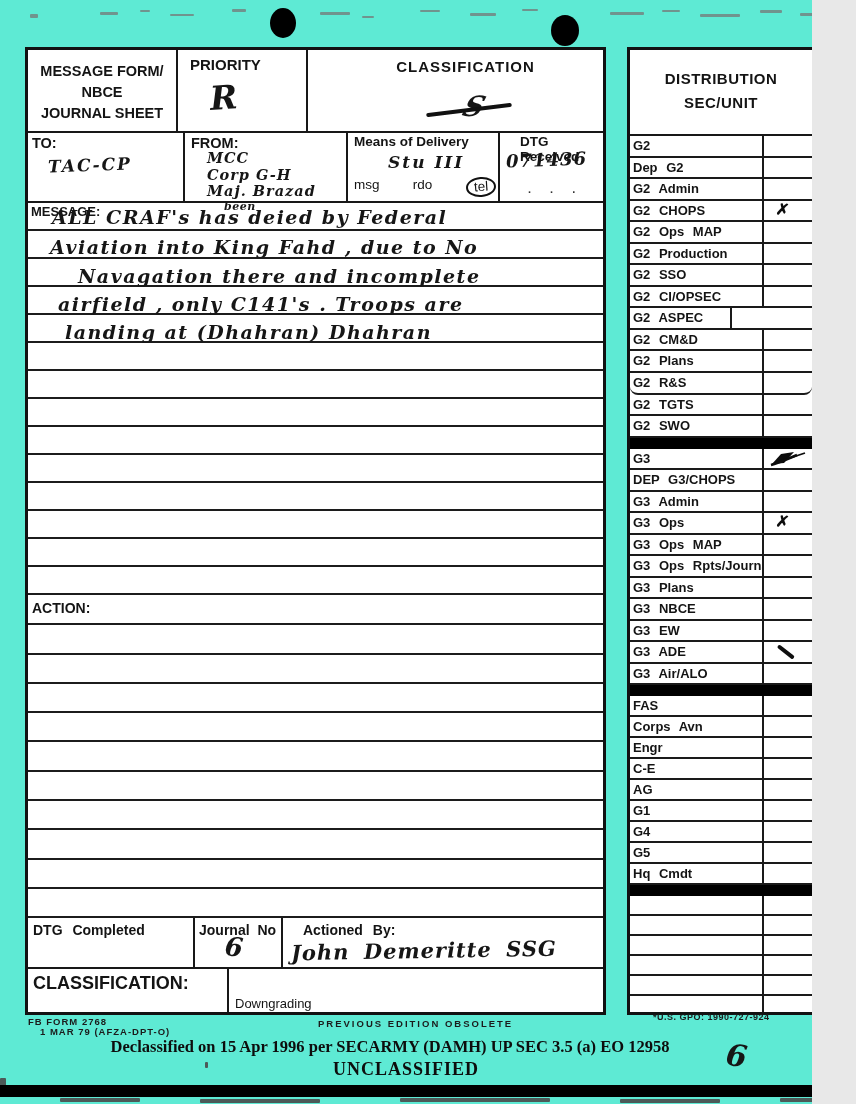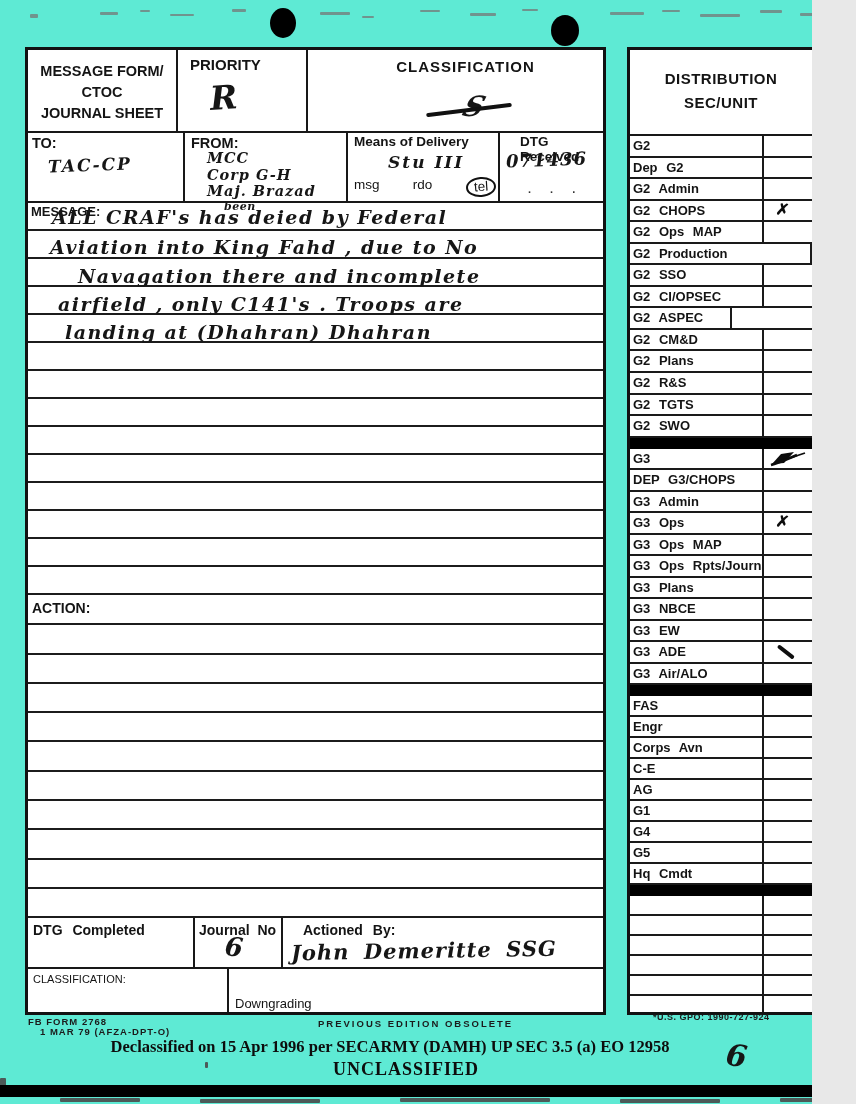--- a/index.html
+++ b/index.html
@@ -59,21 +59,21 @@
   .action-label { position:absolute; left:4px; top:4px; font-size:14px; font-weight:700; }
 
   .brow1 { height:51px; }
   .dtgc-cell { width:167px; padding:4px 0 0 5px; font-size:14px; font-weight:700; word-spacing:6px; }
   .jrnl-cell { width:88px; padding:4px 0 0 4px; font-size:14px; font-weight:700; word-spacing:4px; }
   .actioned-cell { flex:1; padding:4px 0 0 14px; font-size:14px; font-weight:700; word-spacing:6px; }
   .hw-jrnl { position:absolute; left:30px; top:14px; font-size:26px; transform:rotate(6deg); }
   .hw-sign { position:absolute; left:8px; top:20px; font-size:21px; letter-spacing:1px; white-space:nowrap; transform:rotate(-1deg); }
 
   .brow2 { flex:1; border-bottom:none; }
-  .classf-cell { width:201px; padding:4px 0 0 5px; font-size:11px; font-weight:400; }
+  .classf-cell { width:201px; padding:4px 0 0 5px; font-size:18px; font-weight:700; }
   .downg-cell { flex:1; position:relative; }
   .downg-label { position:absolute; left:6px; bottom:1px; font-size:13px; font-weight:400; }
 
   
   .dist {
     position:absolute; left:627px; top:47px; width:188px; height:968px;
     border:3px solid #121212; background:#fff; overflow:hidden;
   }
   .dist-header { height:86px; border-bottom:2px solid #181818; text-align:center; padding-top:17px; font-size:15px; font-weight:700; line-height:1.6; letter-spacing:.5px; }
   .dist-row { display:flex; border-bottom:2px solid #1a1a1a; }
@@ -128,21 +128,21 @@
   <div class="punch" style="left:551px; top:15px; width:28px; height:31px;"></div>
   <div class="edge-line" style="left:848px; top:140px; width:2px; height:895px;"></div>
   <div class="edge-line" style="left:849px; top:6px; width:5px; height:34px; background:#000;"></div>
   <div class="bottom-bar"></div>
 
   <div class="form">
 
     <div class="frow row1">
       <div class="cell title-cell">
         <div>MESSAGE FORM/</div>
-        <div>CTOC</div>
+        <div>NBCE</div>
         <div>JOURNAL SHEET</div>
       </div>
       <div class="cell priority-cell">
         <span>PRIORITY</span>
         <span class="hw hw-priority">R</span>
       </div>
       <div class="cell class-cell">
         <span>CLASSIFICATION</span>
         <div class="class-mark">
           <span class="hw s">S</span>
@@ -264,21 +264,21 @@
         <div class="dist-row" style="height: 21.55px;">
           <span class="dist-label">G2 CHOPS</span>
           <div class="dist-check">
             <span class="mark-x">✗</span>
           </div>
         </div>
         <div class="dist-row" style="height: 21.55px;">
           <span class="dist-label">G2 Ops MAP</span>
           <div class="dist-check"></div>
         </div>
-        <div class="dist-row" style="height: 21.55px; flex-direction: column;">
+        <div class="dist-row" style="height: 21.55px;">
           <span class="dist-label">G2 Production</span>
           <div class="dist-check"></div>
         </div>
         <div class="dist-row" style="height: 21.55px;">
           <span class="dist-label">G2 SSO</span>
           <div class="dist-check"></div>
         </div>
         <div class="dist-row" style="height: 21.55px;">
           <span class="dist-label">G2 CI/OPSEC</span>
           <div class="dist-check"></div>
@@ -288,21 +288,21 @@
           <div class="dist-check"></div>
         </div>
         <div class="dist-row" style="height: 21.55px;">
           <span class="dist-label">G2 CM&amp;D</span>
           <div class="dist-check"></div>
         </div>
         <div class="dist-row" style="height: 21.55px;">
           <span class="dist-label">G2 Plans</span>
           <div class="dist-check"></div>
         </div>
-        <div class="dist-row" style="height: 21.55px;">
+        <div class="dist-row" style="height: 21.55px; border-radius: 8px;">
           <span class="dist-label">G2 R&amp;S</span>
           <div class="dist-check"></div>
         </div>
         <div class="dist-row" style="height: 21.55px;">
           <span class="dist-label">G2 TGTS</span>
           <div class="dist-check"></div>
         </div>
         <div class="dist-row" style="height: 21.55px;">
           <span class="dist-label">G2 SWO</span>
           <div class="dist-check"></div>
@@ -361,25 +361,25 @@
         <div class="dist-row" style="height: 21.5px;">
           <span class="dist-label">G3 Air/ALO</span>
           <div class="dist-check"></div>
         </div>
         <div class="dist-bar"></div>
         <div class="dist-row" style="height: 21px;">
           <span class="dist-label">FAS</span>
           <div class="dist-check"></div>
         </div>
         <div class="dist-row" style="height: 21px;">
+          <span class="dist-label">Corps Avn</span>
+          <div class="dist-check"></div>
+        </div>
+        <div class="dist-row" style="height: 21px;">
           <span class="dist-label">Engr</span>
-          <div class="dist-check"></div>
-        </div>
-        <div class="dist-row" style="height: 21px;">
-          <span class="dist-label">Corps Avn</span>
           <div class="dist-check"></div>
         </div>
         <div class="dist-row" style="height: 21px;">
           <span class="dist-label">C-E</span>
           <div class="dist-check"></div>
         </div>
         <div class="dist-row" style="height: 21px;">
           <span class="dist-label">AG</span>
           <div class="dist-check"></div>
         </div>

